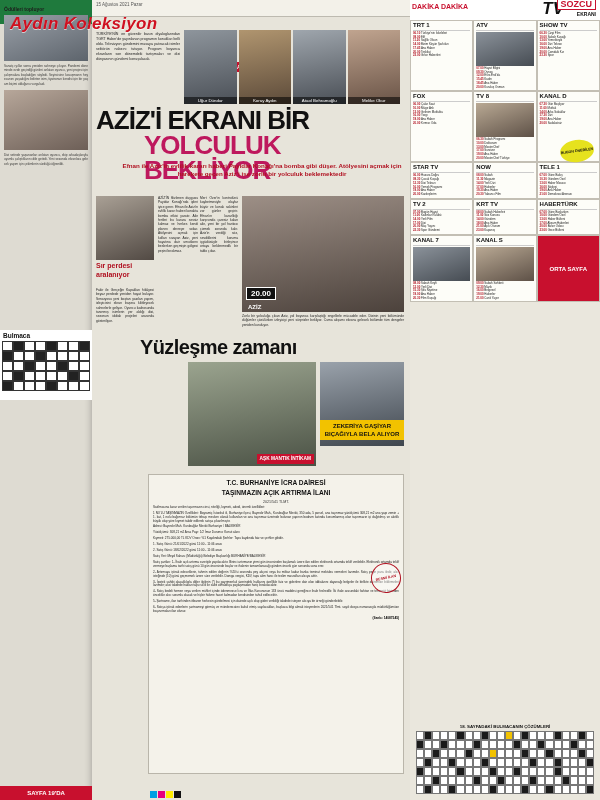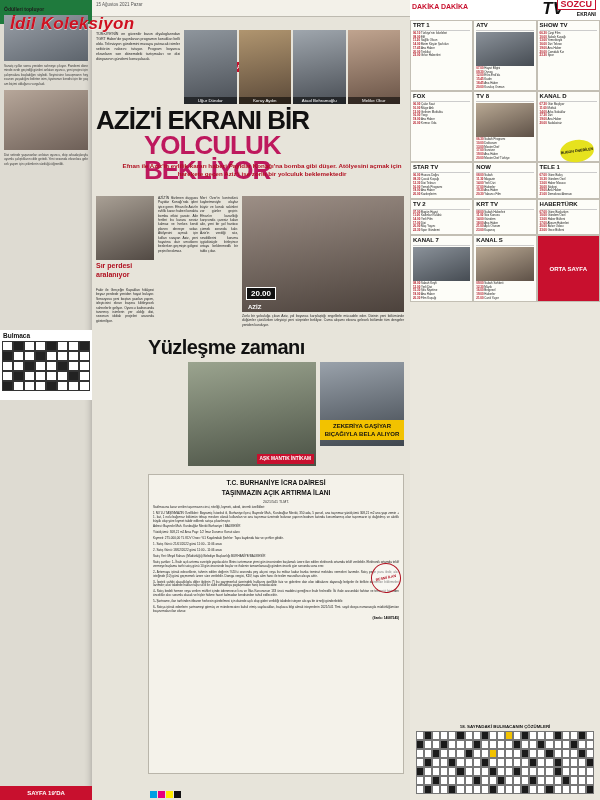--- a/index.html
+++ b/index.html
@@ -125,21 +125,21 @@
   }
   .scene .tag20{
     position:absolute;left:4px;bottom:12px;background:#111;color:#fff;
     font-size:8px;font-weight:bold;padding:1px 4px;border:1px solid #fff;
   }
   .scene .tagname{
     position:absolute;left:6px;bottom:2px;color:#fff;font-size:6px;font-weight:bold;
   }
   
   .yuz{
-    position:absolute;left:56px;top:336px;width:248px;
+    position:absolute;left:48px;top:336px;width:248px;
     font-size:20px;font-weight:bold;color:#111;letter-spacing:-.6px;
   }
   .bike{
     position:absolute;left:96px;top:362px;width:128px;height:104px;
     background:linear-gradient(170deg,#9ba48f,#4b5245);
   }
   .bike .ask{
     position:absolute;right:2px;bottom:2px;background:#c8102e;color:#fff;
     font-size:4.8px;font-weight:bold;padding:2px 3px;text-align:center;line-height:5.6px;
   }
@@ -712,14 +712,14 @@
     <div class="greenbadge">BUGÜN ÖNERİLEN</div>
   </div>
 
   <div class="cmyk">
     <span style="background:#00a0e3"></span>
     <span style="background:#e6007e"></span>
     <span style="background:#ffed00"></span>
     <span style="background:#111"></span>
   </div>
 
-  <div class="watermark">İdil Koleksiyon</div>
+  <div class="watermark">Aydın Koleksiyon</div>
 </div>
 
 </body></html>

